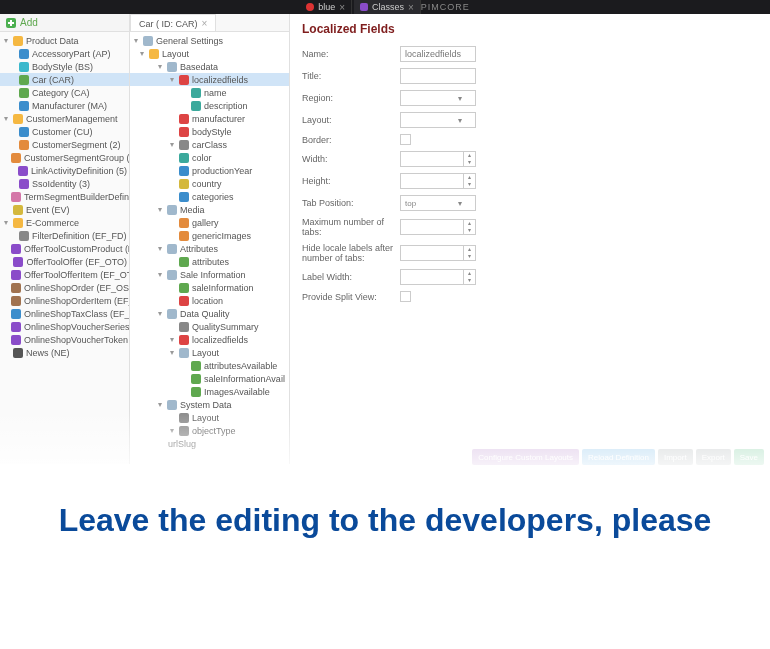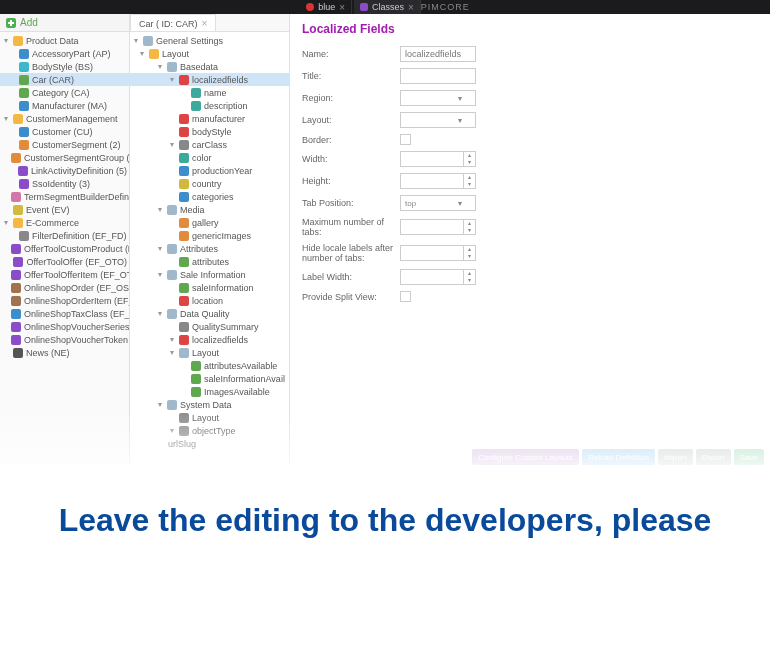--- a/index.html
+++ b/index.html
@@ -53,21 +53,21 @@
 .ic-yellow { background: #d4b83d; }
 .ic-news { background: #555; }
 .ic-panel { background: #a0b8cc; }
 .ic-loc { background: #d44; color:#fff; font-size:6px; text-align:center; line-height:10px; }
 
 .tabbar { display: flex; border-bottom: 1px solid #e0e0e0; background: #f8f8f8; height: 18px; }
 .tabbar-tab { padding: 2px 8px; font-size: 9px; border: 1px solid #e0e0e0; border-bottom: none; background: #fff; display: flex; align-items: flex-end; gap: 4px; }
 .tab-x { color: #aaa; font-size: 10px; }
 
 
-.panel-title { font-size: 12px; font-weight: bold; color: #a21caf; margin-bottom: 10px; }
+.panel-title { font-size: 12px; font-weight: bold; color: #7f1d1d; margin-bottom: 10px; }
 .form-row { display: flex; align-items: center; margin-bottom: 6px; font-size: 9px; }
 .form-label { width: 98px; color: #666; }
 .form-input { width: 76px; height: 16px; border: 1px solid #ccc; padding: 0 4px; font-size: 9px; color: #777; background: #fff; }
 .form-combo { width: 76px; height: 16px; border: 1px solid #ccc; display: flex; align-items: center; justify-content: flex-end; padding-right: 13px; font-size: 8px; color: #888; }
 .form-combo::after { content: '▾'; font-size: 8px; color: #888; }
 .form-combo.has-val { justify-content: space-between; padding-left: 4px; }
 .form-spinner { width: 76px; height: 16px; border: 1px solid #ccc; display: flex; }
 .spin-inp { flex: 1; }
 .spin-btns { width: 12px; display: flex; flex-direction: column; border-left: 1px solid #ccc; }
 .spin-btn { flex: 1; font-size: 6px; text-align: center; color: #888; line-height: 7px; }

